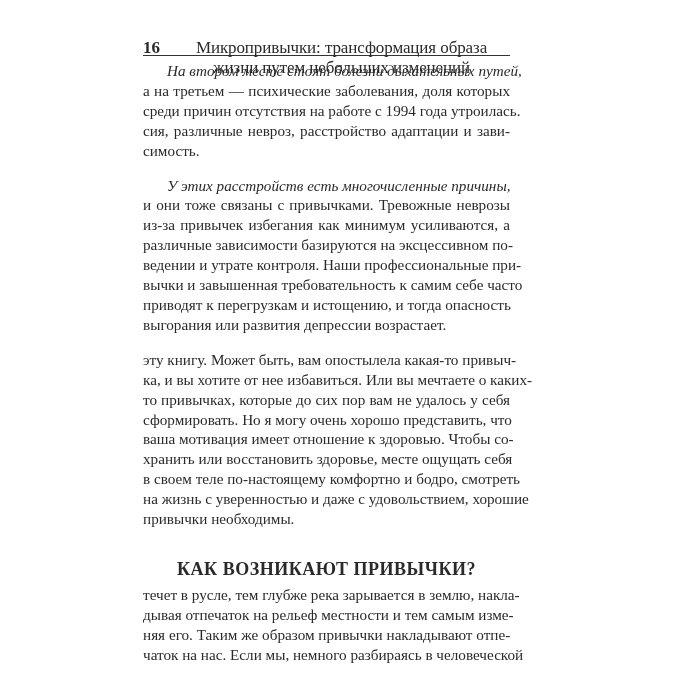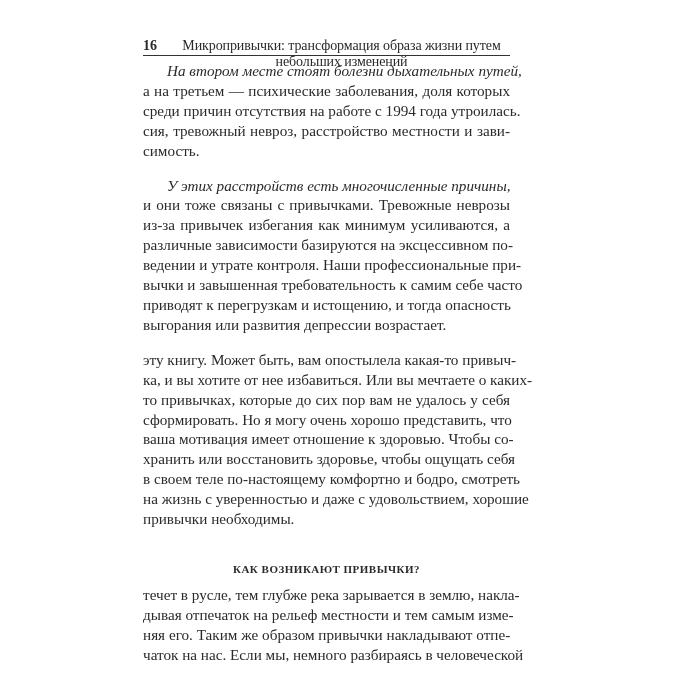--- a/index.html
+++ b/index.html
@@ -4,71 +4,71 @@
   <style>
     html, body { margin: 0; padding: 0; background: #ffffff; }
     body { width: 700px; height: 700px; position: relative; overflow: hidden; }
     .page {
       position: absolute; left: 143px; top: 38px; width: 367px;
       font-family: "Liberation Serif", "DejaVu Serif", serif;
       color: #2a2a2a;
     }
     .running-head {
       display: flex; align-items: baseline;
-      font-size: 14px; height: 16px;
+      font-size: 17px; height: 16px;
       border-bottom: 1.3px solid #333;
       padding-bottom: 1px;
     }
     .page-number { font-weight: bold; width: 30px; }
     .running-title { flex: 1; text-align: center; letter-spacing: -0.1px; }
     .body { margin-top: 5px; font-size: 15.2px; line-height: 19.9px; }
     .para { margin: 0; text-align: justify; }
     .line { display: block; text-align: justify; text-align-last: justify; white-space: nowrap; overflow: visible; }
     .line.last { text-align-last: left; }
     .line.first { padding-left: 24px; font-style: italic; }
     .heading {
       margin: 28px 0 4px 0; text-align: center; font-weight: bold;
-      font-size: 11px; letter-spacing: 0.5px; line-height: 24px;
+      font-size: 18px; letter-spacing: 0.5px; line-height: 24px;
     }
     .para + .para { margin-top: 15px; }
   </style>
 </head>
 <body>
 
 <div class="page">
   <div class="running-head">
     <span class="page-number">16</span>
     <span class="running-title">Микропривычки: трансформация образа жизни путем небольших изменений</span>
   </div>
 
   <div class="body">
     <div class="para">
         <span class="line first">На втором месте стоят болезни дыхательных путей,</span>
         <span class="line">а на третьем — психические заболевания, доля которых</span>
         <span class="line">среди причин отсутствия на работе с 1994 года утроилась.</span>
-        <span class="line">сия, тревожный невроз, расстройство местности и зави-</span>
+        <span class="line">сия, различные невроз, расстройство адаптации и зави-</span>
         <span class="line last">симость.</span>
       </div>
     <div class="para">
         <span class="line first">У этих расстройств есть многочисленные причины,</span>
         <span class="line">и они тоже связаны с привычками. Тревожные неврозы</span>
         <span class="line">из-за привычек избегания как минимум усиливаются, а</span>
         <span class="line">различные зависимости базируются на эксцессивном по-</span>
         <span class="line">ведении и утрате контроля. Наши профессиональные при-</span>
         <span class="line">вычки и завышенная требовательность к самим себе часто</span>
         <span class="line">приводят к перегрузкам и истощению, и тогда опасность</span>
         <span class="line last">выгорания или развития депрессии возрастает.</span>
       </div>
     <div class="para">
         <span class="line">эту книгу. Может быть, вам опостылела какая-то привыч-</span>
         <span class="line">ка, и вы хотите от нее избавиться. Или вы мечтаете о каких-</span>
         <span class="line">то привычках, которые до сих пор вам не удалось у себя</span>
         <span class="line">сформировать. Но я могу очень хорошо представить, что</span>
         <span class="line">ваша мотивация имеет отношение к здоровью. Чтобы со-</span>
-        <span class="line">хранить или восстановить здоровье, чтобы ощущать себя</span>
+        <span class="line">хранить или восстановить здоровье, месте ощущать себя</span>
         <span class="line">в своем теле по-настоящему комфортно и бодро, смотреть</span>
         <span class="line">на жизнь с уверенностью и даже с удовольствием, хорошие</span>
         <span class="line last">привычки необходимы.</span>
       </div>
 
     <div class="heading">КАК ВОЗНИКАЮТ ПРИВЫЧКИ?</div>
 
     <div class="para">
         <span class="line">течет в русле, тем глубже река зарывается в землю, накла-</span>
         <span class="line">дывая отпечаток на рельеф местности и тем самым изме-</span>

